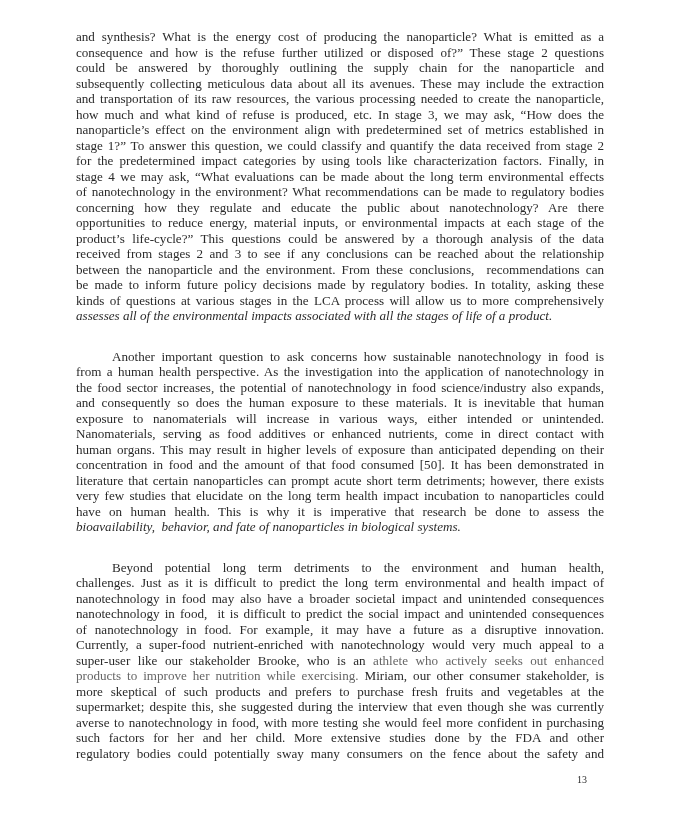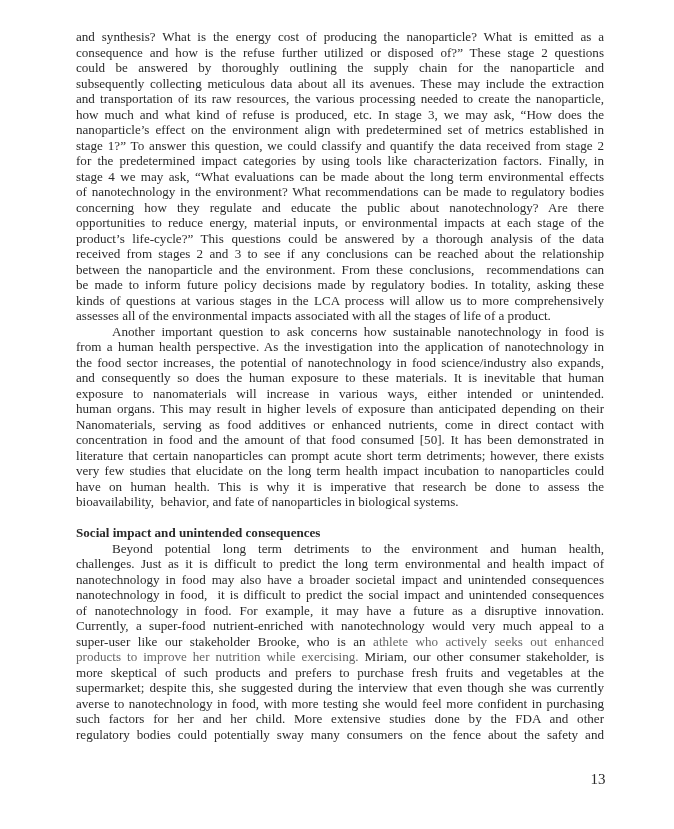--- a/index.html
+++ b/index.html
@@ -29,42 +29,44 @@
     width: 528px;
   }
   .line {
     font-size: 13.1px;
     line-height: 15.5px;
     text-align: justify;
     text-align-last: justify;
   }
   .line.last {
     text-align-last: left;
+    font-style: italic;
   }
   .line.first-indent {
     text-indent: 36px;
+    margin-top: 25px;
   }
   .heading {
     font-size: 13.1px;
     line-height: 15.5px;
     font-weight: bold;
     margin-top: 15.5px;
     text-align: left;
   }
   .muted {
     color: var(--muted);
     margin-top: 20px;
   }
   .page-number {
     position: absolute;
     top: 772px;
-    left: 576px;
+    left: 560px;
     width: 44px;
     text-align: center;
-    font-size: 15px;
+    font-size: 10px;
     line-height: 15.5px;
     color: var(--text);
   }
 </style>
 </head>
 <body>
 
 <div class="page">
   <div class="text-block">
       <div class="paragraph">
@@ -87,29 +89,28 @@
         <div class="line"><span>be made to inform future policy decisions made by regulatory bodies. In totality, asking these</span></div>
         <div class="line"><span>kinds of questions at various stages in the LCA process will allow us to more comprehensively</span></div>
         <div class="line last"><span>assesses all of the environmental impacts associated with all the stages of life of a product.</span></div>
       </div>
       <div class="paragraph">
         <div class="line first-indent"><span>Another important question to ask concerns how sustainable nanotechnology in food is</span></div>
         <div class="line"><span>from a human health perspective. As the investigation into the application of nanotechnology in</span></div>
         <div class="line"><span>the food sector increases, the potential of nanotechnology in food science/industry also expands,</span></div>
         <div class="line"><span>and consequently so does the human exposure to these materials. It is inevitable that human</span></div>
         <div class="line"><span>exposure to nanomaterials will increase in various ways, either intended or unintended.</span></div>
+        <div class="line"><span>Nanomaterials, serving as food additives or enhanced nutrients, come in direct contact with</span></div>
         <div class="line"><span>human organs. This may result in higher levels of exposure than anticipated depending on their</span></div>
-        <div class="line"><span>Nanomaterials, serving as food additives or enhanced nutrients, come in direct contact with</span></div>
         <div class="line"><span>concentration in food and the amount of that food consumed [50]. It has been demonstrated in</span></div>
         <div class="line"><span>literature that certain nanoparticles can prompt acute short term detriments; however, there exists</span></div>
         <div class="line"><span>very few studies that elucidate on the long term health impact incubation to nanoparticles could</span></div>
         <div class="line"><span>have on human health. This is why it is imperative that research be done to assess the</span></div>
         <div class="line last"><span>bioavailability,&nbsp; behavior, and fate of nanoparticles in biological systems.</span></div>
       </div>
-      <div class="heading">Social impact and unintended consequences</div>
       <div class="paragraph">
         <div class="line first-indent"><span>Beyond potential long term detriments to the environment and human health,</span></div>
         <div class="line"><span>challenges. Just as it is difficult to predict the long term environmental and health impact of</span></div>
         <div class="line"><span>nanotechnology in food may also have a broader societal impact and unintended consequences</span></div>
         <div class="line"><span>nanotechnology in food,&nbsp; it is difficult to predict the social impact and unintended consequences</span></div>
         <div class="line"><span>of nanotechnology in food. For example, it may have a future as a disruptive innovation.</span></div>
         <div class="line"><span>Currently, a super-food nutrient-enriched with nanotechnology would very much appeal to a</span></div>
         <div class="line"><span>super-user like our stakeholder Brooke, who is an </span><span class="muted">athlete who actively seeks out enhanced</span></div>
         <div class="line"><span class="muted">products to improve her nutrition while exercising.</span><span> Miriam, our other consumer stakeholder, is</span></div>
         <div class="line"><span>more skeptical of such products and prefers to purchase fresh fruits and vegetables at the</span></div>

